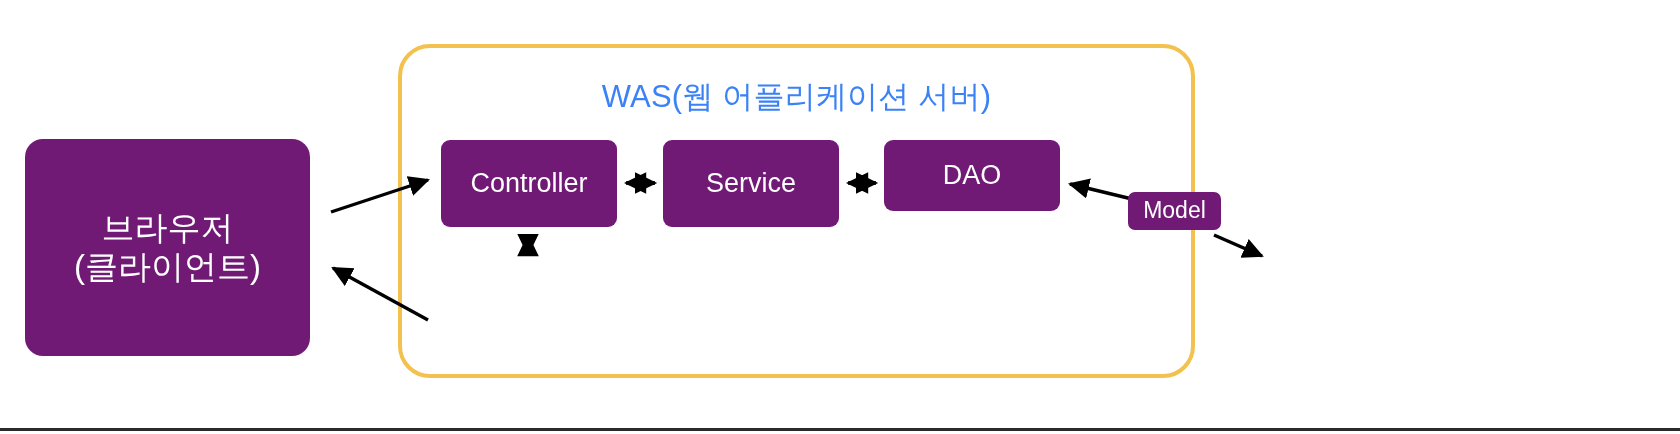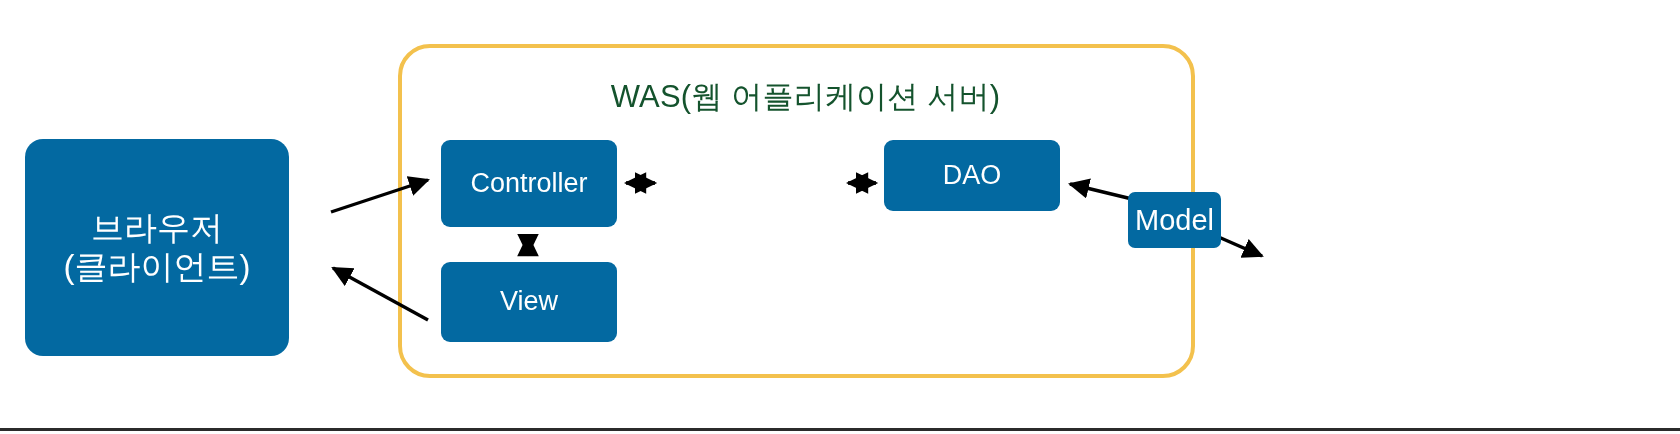--- a/index.html
+++ b/index.html
@@ -12,34 +12,34 @@
   }
   #stage {
     position: relative;
     width: 1680px;
     height: 434px;
     background: #ffffff;
     overflow: hidden;
   }
   .box {
     position: absolute;
-    background: #0369a1;
+    background: #701a75;
     color: #ffffff;
     display: flex;
     align-items: center;
     justify-content: center;
     text-align: center;
     line-height: 1.18;
     white-space: pre-line;
     box-sizing: border-box;
   }
   #browser-box {
     left: 25px;
     top: 139px;
-    width: 264px;
+    width: 285px;
     height: 217px;
     border-radius: 18px;
     font-size: 33px;
   }
   #database-box {
     left: 1262px;
     top: 139px;
     width: 293px;
     height: 217px;
     border-radius: 18px;
@@ -56,23 +56,22 @@
     box-sizing: border-box;
     background: transparent;
   }
   #was-title {
     position: absolute;
     left: 398px;
     top: 76px;
     width: 797px;
     text-align: center;
     font-size: 31px;
-    color: #14532d;
+    color: #3b82f6;
     letter-spacing: 0.2px;
-    margin-left: 9px;
   }
   #controller-box {
     left: 441px;
     top: 140px;
     width: 176px;
     height: 87px;
     border-radius: 9px;
     font-size: 27px;
   }
   #service-box {
@@ -96,23 +95,23 @@
     top: 262px;
     width: 176px;
     height: 80px;
     border-radius: 9px;
     font-size: 27px;
   }
   #model-box {
     left: 1128px;
     top: 192px;
     width: 93px;
-    height: 56px;
+    height: 38px;
     border-radius: 7px;
-    font-size: 29px;
+    font-size: 23px;
     z-index: 3;
   }
   #arrows {
     position: absolute;
     left: 0;
     top: 0;
     width: 1680px;
     height: 434px;
     pointer-events: none;
     z-index: 2;
@@ -133,24 +132,24 @@
 
   <div class="box" id="browser-box">브라우저
 (클라이언트)</div>
 
   <div id="was-container"></div>
 
   <div id="was-title">WAS(웹 어플리케이션 서버)</div>
 
   <div class="box" id="controller-box">Controller</div>
 
+  <div class="box" id="service-box">Service</div>
 
   <div class="box" id="dao-box">DAO</div>
 
-  <div class="box" id="view-box">View</div>
 
   <div class="box" id="model-box">Model</div>
 
 
   <svg id="arrows" viewBox="0 0 1680 434">
     <defs>
       <marker id="ah" markerWidth="7" markerHeight="7" refX="5.6" refY="3" orient="auto" markerUnits="strokeWidth">
         <path d="M0,0 L6.2,3 L0,6 z" fill="#000000"></path>
       </marker>
       <marker id="ah-start" markerWidth="7" markerHeight="7" refX="0.6" refY="3" orient="auto" markerUnits="strokeWidth">

